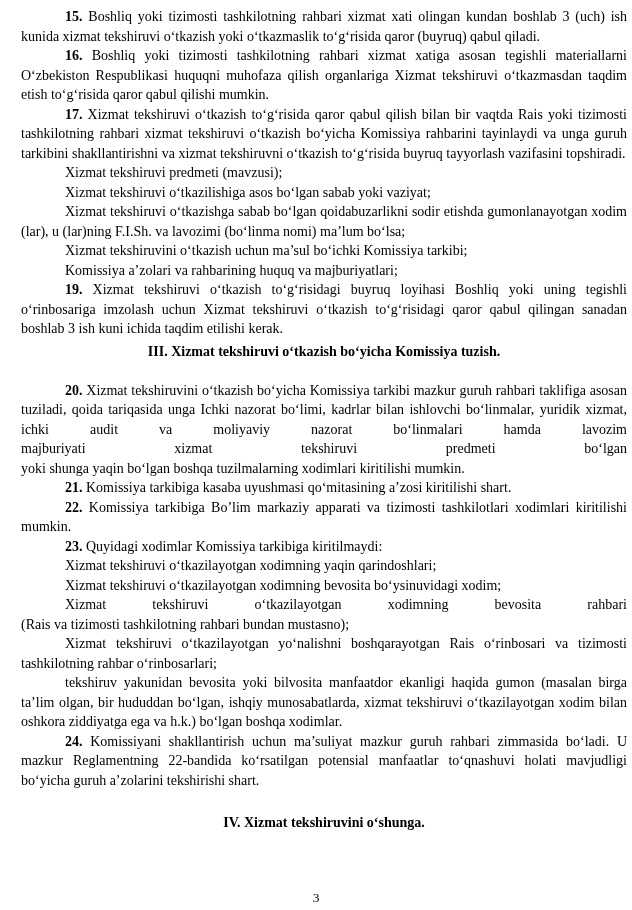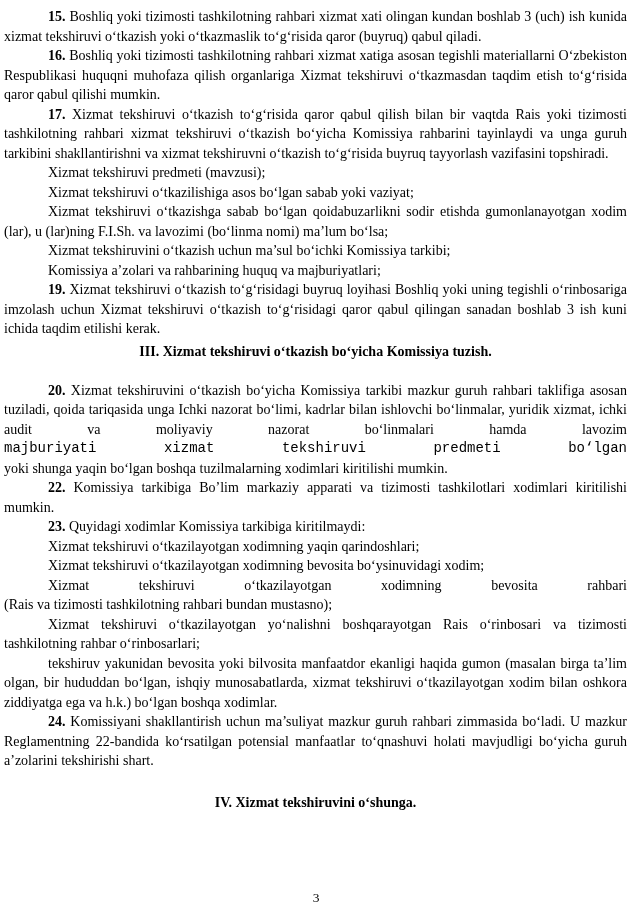--- a/index.html
+++ b/index.html
@@ -6,21 +6,21 @@
   body {
     width: 632px; height: 910px;
     background: #ffffff;
     position: relative;
     overflow: hidden;
     font-family: "Liberation Serif", "DejaVu Serif", serif;
     color: #000000;
   }
   .doc {
     position: absolute;
-    left: 4px; right: 5px; top: 7px;
+    left: 21px; right: 5px; top: 7px;
     font-size: 14px;
     line-height: 19.5px;
     text-align: justify;
   }
   p.para {
     margin: 0;
     text-indent: 44px;
     text-align: justify;
   }
   p.heading {
@@ -35,21 +35,21 @@
   }
   .b { font-weight: bold; text-align: center; }
   .i { }
   .stretch {
     display: inline-block;
     text-indent: 0;
     text-align: justify;
     text-align-last: justify;
     vertical-align: top;
   }
-  .w-full { width: 100%; font-family: Liberation Mono, monospace; }
+  .w-full { width: 100%; }
   .w-indent { width: calc(100% - 44px); }
   .page-number {
     position: absolute;
     left: 0; right: 0; top: 890px;
     text-align: center;
     font-size: 13.5px;
     line-height: 16px;
   }
 </style>
 </head>
@@ -60,20 +60,21 @@
     <p class="para"><span class="b">16.</span><span> Boshliq yoki tizimosti tashkilotning rahbari xizmat xatiga asosan tegishli materiallarni O‘zbekiston Respublikasi huquqni muhofaza qilish organlariga Xizmat tekshiruvi o‘tkazmasdan taqdim etish to‘g‘risida qaror qabul qilishi mumkin.</span></p>
     <p class="para"><span class="b">17.</span><span> Xizmat tekshiruvi o‘tkazish to‘g‘risida qaror qabul qilish bilan bir vaqtda Rais yoki tizimosti tashkilotning rahbari xizmat tekshiruvi o‘tkazish bo‘yicha Komissiya rahbarini tayinlaydi va unga guruh tarkibini shakllantirishni va xizmat tekshiruvni o‘tkazish to‘g‘risida buyruq tayyorlash vazifasini topshiradi.</span></p>
     <p class="para"><span>Xizmat tekshiruvi predmeti (mavzusi);</span></p>
     <p class="para"><span>Xizmat tekshiruvi o‘tkazilishiga asos bo‘lgan sabab yoki vaziyat;</span></p>
     <p class="para"><span>Xizmat tekshiruvi o‘tkazishga sabab bo‘lgan qoidabuzarlikni sodir etishda gumonlanayotgan xodim (lar), u (lar)ning F.I.Sh. va lavozimi (bo‘linma nomi) ma’lum bo‘lsa;</span></p>
     <p class="para"><span>Xizmat tekshiruvini o‘tkazish uchun ma’sul bo‘ichki Komissiya tarkibi;</span></p>
     <p class="para"><span>Komissiya a’zolari va rahbarining huquq va majburiyatlari;</span></p>
     <p class="para"><span class="b">19.</span><span> Xizmat tekshiruvi o‘tkazish to‘g‘risidagi buyruq loyihasi Boshliq yoki uning tegishli o‘rinbosariga imzolash uchun Xizmat tekshiruvi o‘tkazish to‘g‘risidagi qaror qabul qilingan sanadan boshlab 3 ish kuni ichida taqdim etilishi kerak.</span></p>
     <p class="heading"><span class="b">III. Xizmat tekshiruvi o‘tkazish bo‘yicha Komissiya tuzish.</span></p>
     <p class="para"><span class="b">20.</span><span> Xizmat tekshiruvini o‘tkazish bo‘yicha Komissiya tarkibi mazkur guruh rahbari taklifiga asosan tuziladi, qoida tariqasida unga Ichki nazorat bo‘limi, kadrlar bilan ishlovchi bo‘linmalar, yuridik xizmat, ichki audit va moliyaviy nazorat bo‘linmalari hamda lavozim </span><span class="stretch w-full">majburiyati xizmat tekshiruvi predmeti bo‘lgan</span><span>yoki shunga yaqin bo‘lgan boshqa tuzilmalarning xodimlari kiritilishi mumkin.</span></p>
+    <p class="para"><span class="b">21.</span><span> Komissiya tarkibiga kasaba uyushmasi qo‘mitasining a’zosi kiritilishi shart.</span></p>
     <p class="para"><span class="b">22.</span><span> Komissiya tarkibiga Bo’lim markaziy apparati va tizimosti tashkilotlari xodimlari kiritilishi mumkin.</span></p>
     <p class="para"><span class="b">23.</span><span> Quyidagi xodimlar Komissiya tarkibiga kiritilmaydi:</span></p>
     <p class="para"><span>Xizmat tekshiruvi o‘tkazilayotgan xodimning yaqin qarindoshlari;</span></p>
     <p class="para"><span>Xizmat tekshiruvi o‘tkazilayotgan xodimning bevosita bo‘ysinuvidagi xodim;</span></p>
     <p class="para"><span class="stretch w-indent">Xizmat tekshiruvi o‘tkazilayotgan xodimning bevosita rahbari</span><span class="i">(Rais va tizimosti tashkilotning rahbari bundan mustasno)</span><span>;</span></p>
     <p class="para"><span>Xizmat tekshiruvi o‘tkazilayotgan yo‘nalishni boshqarayotgan Rais o‘rinbosari va tizimosti tashkilotning rahbar o‘rinbosarlari;</span></p>
     <p class="para"><span>tekshiruv yakunidan bevosita yoki bilvosita manfaatdor ekanligi haqida gumon </span><span class="i">(masalan birga ta’lim olgan, bir hududdan bo‘lgan, ishqiy munosabatlarda, xizmat tekshiruvi o‘tkazilayotgan xodim bilan oshkora ziddiyatga ega va h.k.</span><span>) bo‘lgan boshqa xodimlar.</span></p>
     <p class="para"><span class="b">24.</span><span> Komissiyani shakllantirish uchun ma’suliyat mazkur guruh rahbari zimmasida bo‘ladi. U mazkur Reglamentning 22-bandida ko‘rsatilgan potensial manfaatlar to‘qnashuvi holati mavjudligi bo‘yicha guruh a’zolarini tekshirishi shart.</span></p>
     <p class="spacer"></p>
     <p class="heading"><span class="b">IV. Xizmat tekshiruvini o‘shunga.</span></p>

